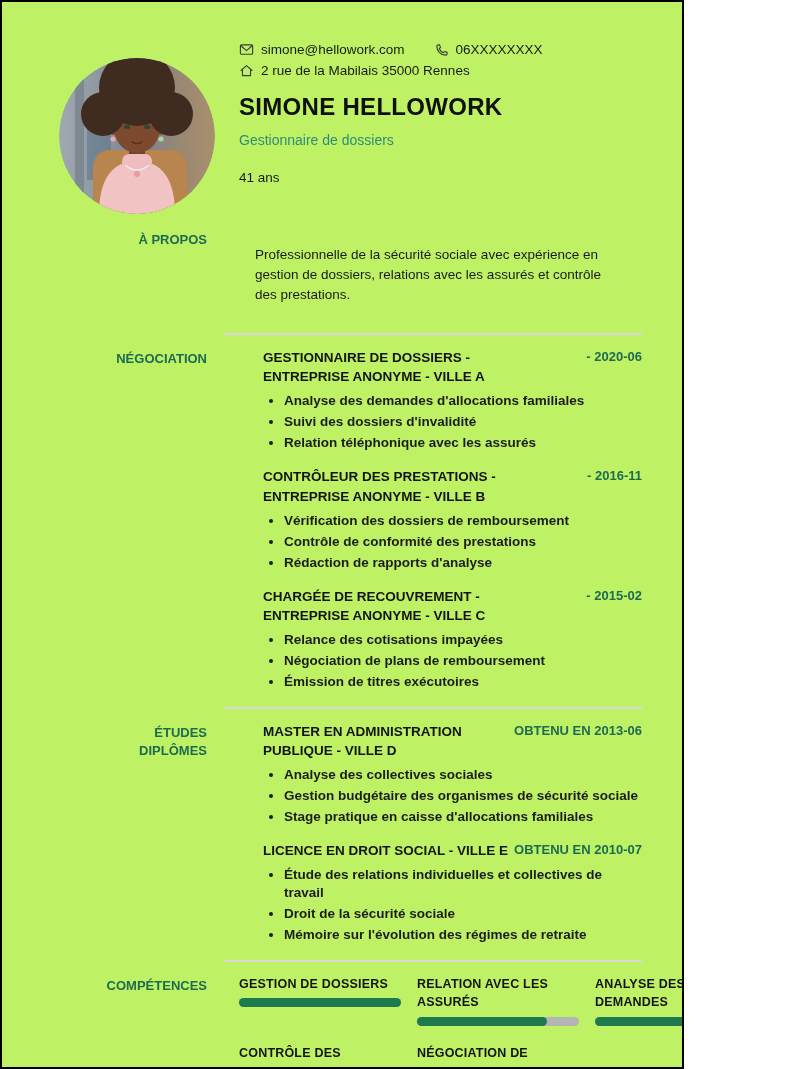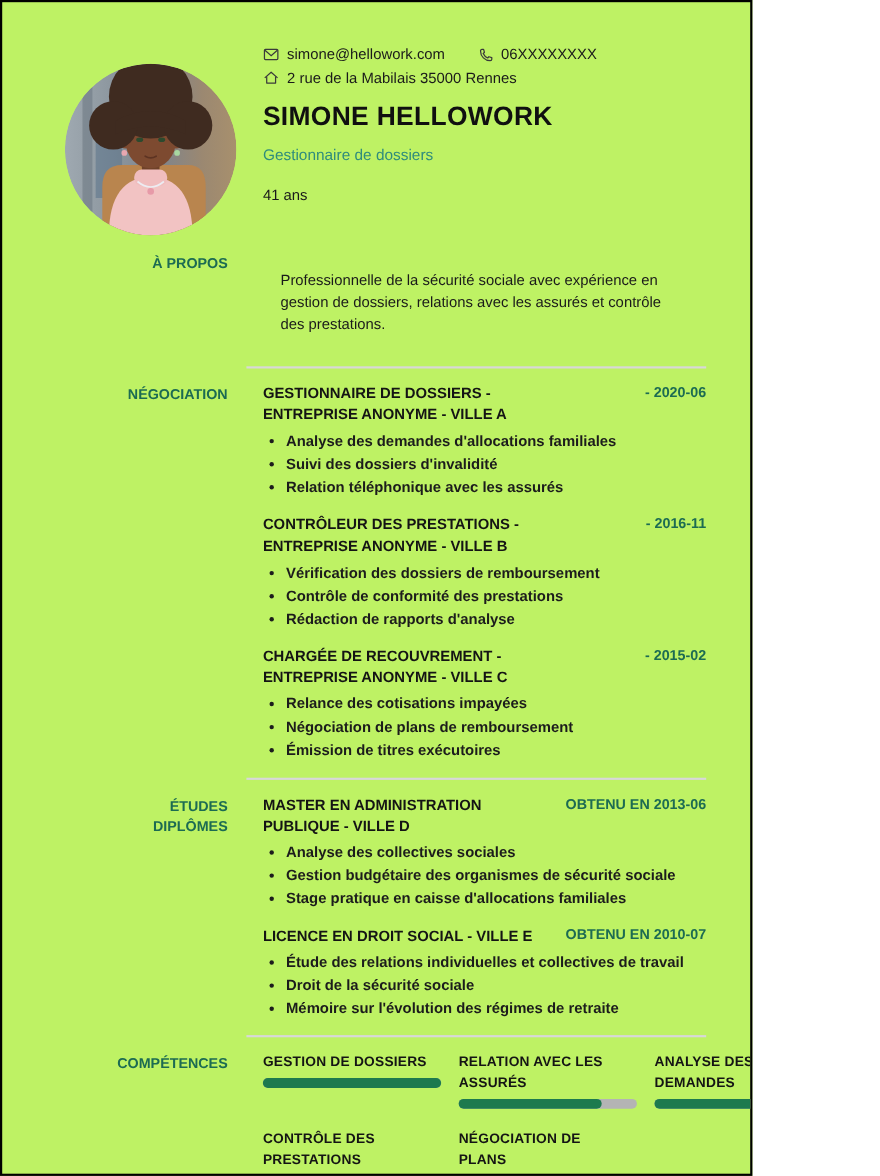--- a/index.html
+++ b/index.html
@@ -20,21 +20,21 @@
   .job-title{color:#2f8c7c;font-size:14px;margin-top:11px;}
   .meta{margin-top:20px;font-size:13.5px;line-height:1.45;}
   
   .section{display:flex;padding:13px 0 12px;}
   .label{flex:0 0 205px;width:205px;text-align:right;font-weight:700;font-size:13px;
          color:#1c6b52;white-space:pre-line;line-height:1.45;padding-top:2px;}
   .content{flex:1;margin-left:32px;margin-right:40px;}
   .divider{border:none;border-top:2px solid #d8d8d8;margin:0 40px 0 222px;}
   .about-text{margin:16px;font-size:13.5px;line-height:1.48;}
   
-  .entry{margin-bottom:15px;}
+  .entry{margin-bottom:15px;margin-left:24px;}
   .entry:last-child{margin-bottom:3px;}
   .entry-head{display:flex;justify-content:space-between;align-items:flex-start;}
   .entry-title{margin:0;font-size:13.5px;line-height:1.42;white-space:pre-line;font-weight:700;color:#141414;}
   .entry-date{font-size:13px;font-weight:700;color:#1c6b52;white-space:nowrap;padding-top:1px;}
   ul.bullets{margin:6px 0 0;padding-left:21px;font-weight:bold;}
   ul.bullets li{font-size:13.5px;line-height:1.34;margin:3px 0;color:#1c1c1c;}
   
   .skills-grid{display:grid;grid-template-columns:repeat(3,162px);column-gap:16px;row-gap:18px;align-items:start;}
   .skill-name{font-weight:700;font-size:12.5px;line-height:1.5;white-space:pre-line;color:#141414;letter-spacing:.2px;}
   .bar{height:9px;background:#b4b4b4;border-radius:5px;margin-top:5px;}

